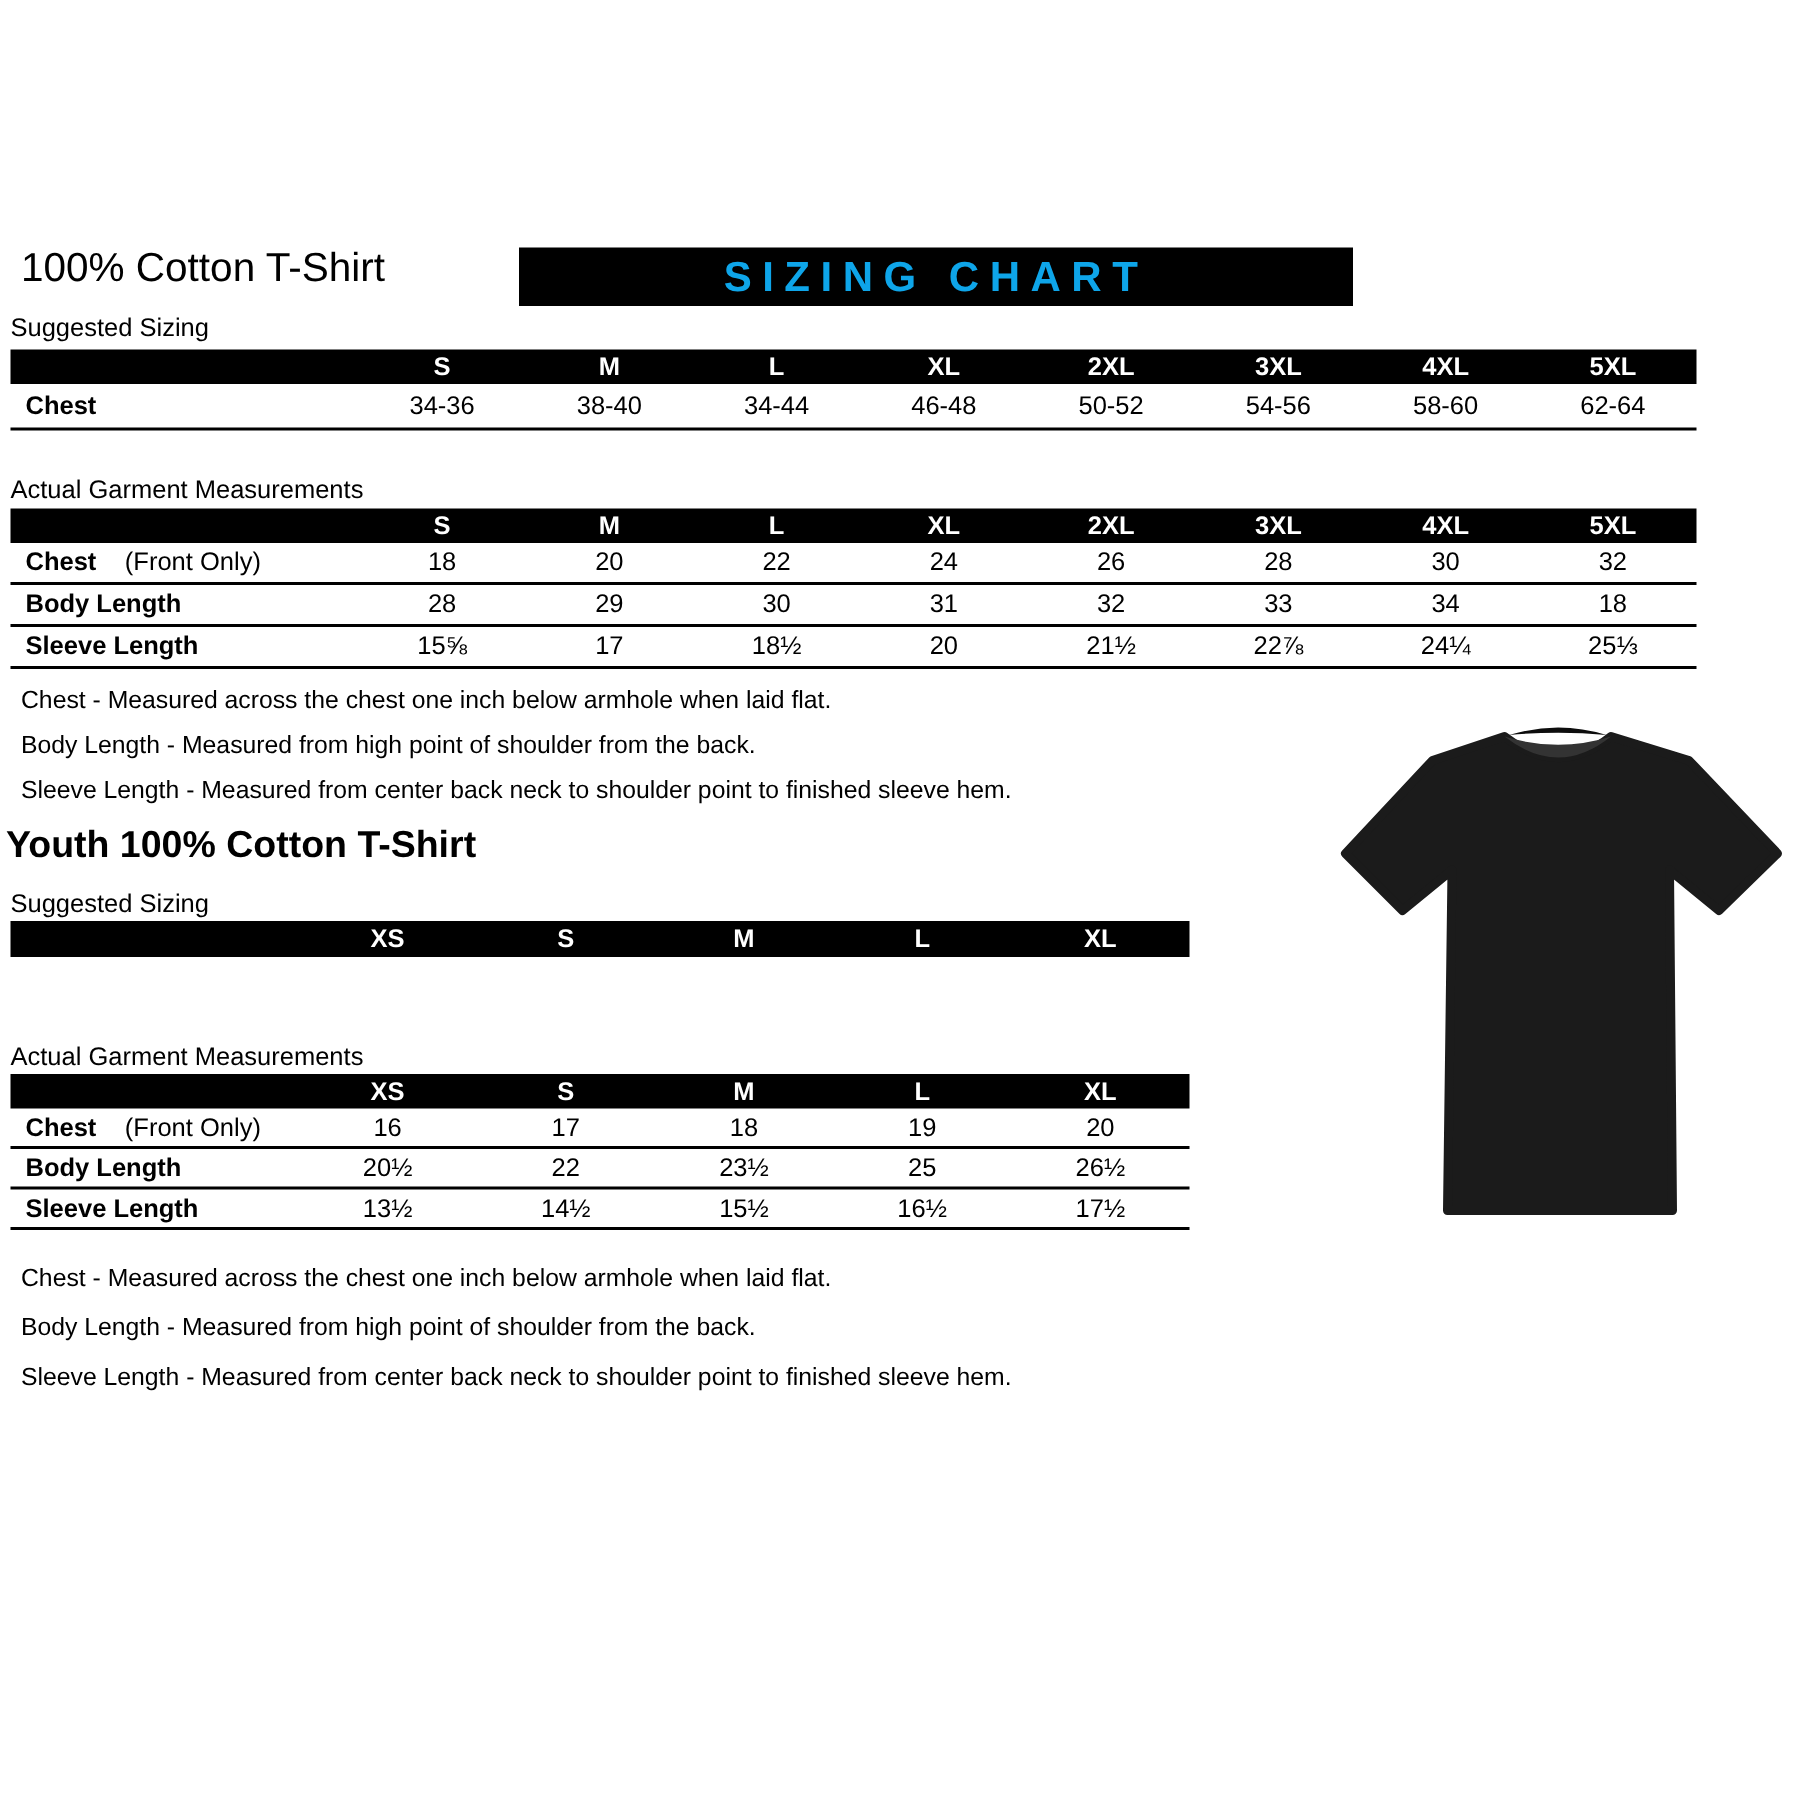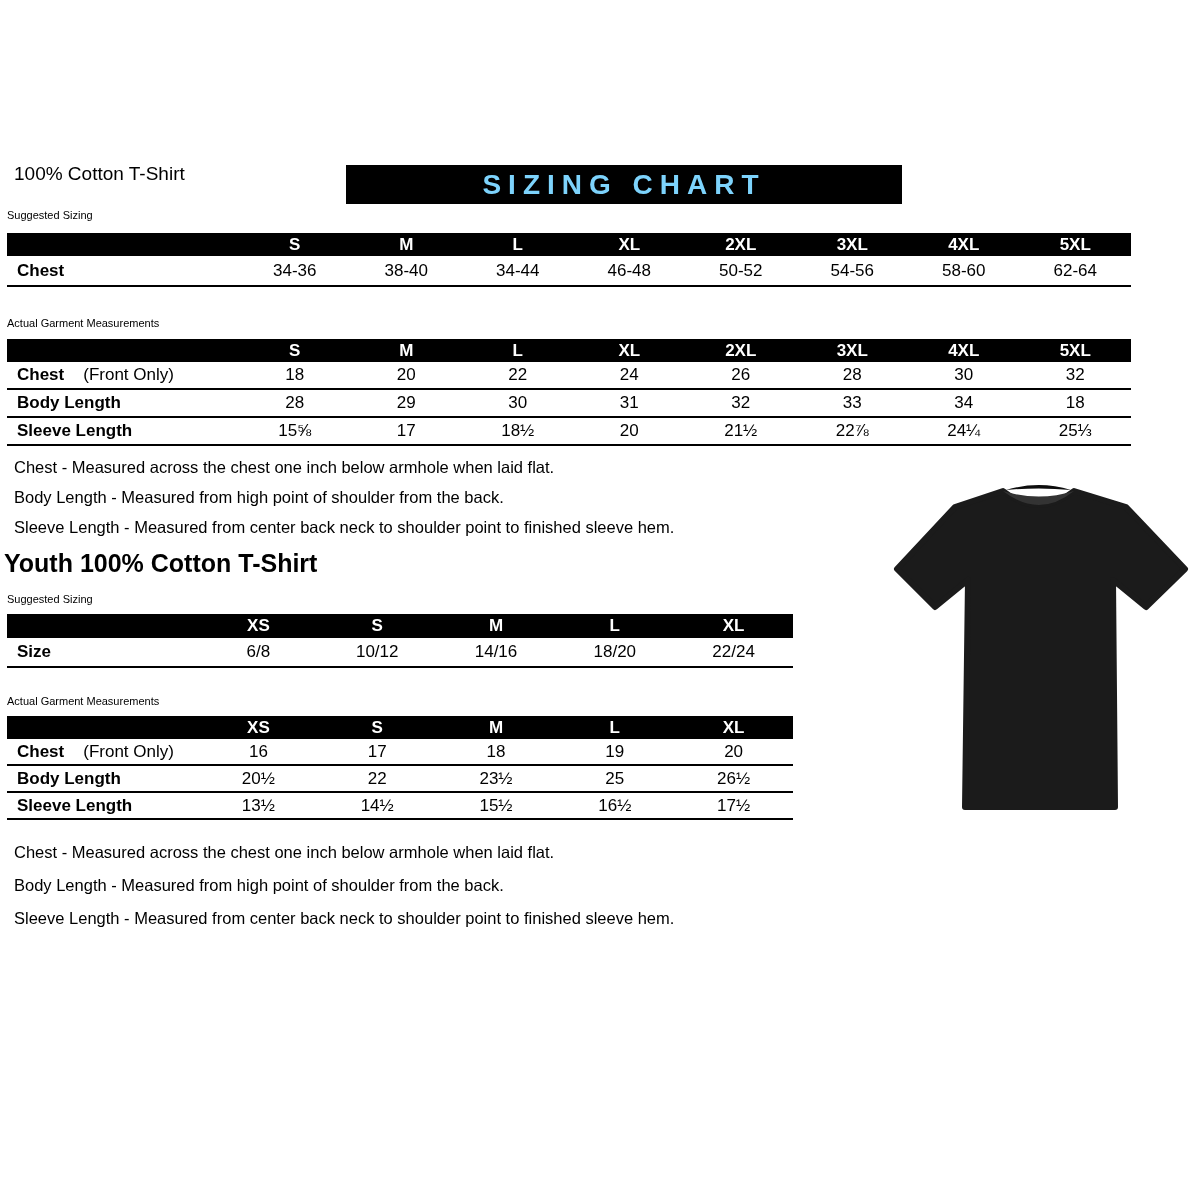--- a/index.html
+++ b/index.html
@@ -5,29 +5,29 @@
   * { box-sizing: border-box; }
   html, body { margin: 0; padding: 0; }
   body {
     width: 1200px; height: 1200px;
     background: #ffffff; color: #000;
     font-family: "Liberation Sans", sans-serif;
     position: relative; overflow: hidden;
   }
   .abs { position: absolute; }
 
-  .page-title { left: 14px; top: 163px; font-size: 19px; font-weight: 400; }
+  .page-title { left: 14px; top: 163px; font-size: 27px; font-weight: 400; }
   .banner {
     left: 346px; top: 165px; width: 556px; height: 39px;
-    background: #000; color: #7dd3fc;
+    background: #000; color: #0ea5e9;
     display: flex; align-items: center; justify-content: center;
     font-size: 28px; font-weight: 700; letter-spacing: 7px;
   }
 
-  .section-label { font-size: 11px; }
+  .section-label { font-size: 17px; }
   #adult-suggested-label { left: 7px;  top: 209px; }
   #adult-garment-label   { left: 7px;  top: 317px; }
   #youth-suggested-label { left: 7px;  top: 593px; }
   #youth-garment-label   { left: 7px;  top: 695px; }
 
   .youth-title { left: 4px; top: 549px; font-size: 25px; font-weight: 700; }
 
   .sz-table { left: 7px; }
   #adult-suggested-table { top: 233px; width: 1124px; }
   #adult-garment-table   { top: 339px; width: 1124px; }
@@ -159,28 +159,20 @@
 
 <div class="abs sz-table youth" id="youth-suggested-table">
   <div class="t-row t-head">
     <div class="cell lbl"></div>
     <div class="cell">XS</div>
     <div class="cell">S</div>
     <div class="cell">M</div>
     <div class="cell">L</div>
     <div class="cell">XL</div>
   </div>
-  <div class="t-row t-body">
-    <div class="cell lbl bold">Size</div>
-    <div class="cell">6/8</div>
-    <div class="cell">10/12</div>
-    <div class="cell">14/16</div>
-    <div class="cell">18/20</div>
-    <div class="cell">22/24</div>
-  </div>
 </div>
 
 <div class="abs section-label" id="youth-garment-label">Actual Garment Measurements</div>
 
 <div class="abs sz-table youth" id="youth-garment-table">
   <div class="t-row t-head">
     <div class="cell lbl"></div>
     <div class="cell">XS</div>
     <div class="cell">S</div>
     <div class="cell">M</div>

